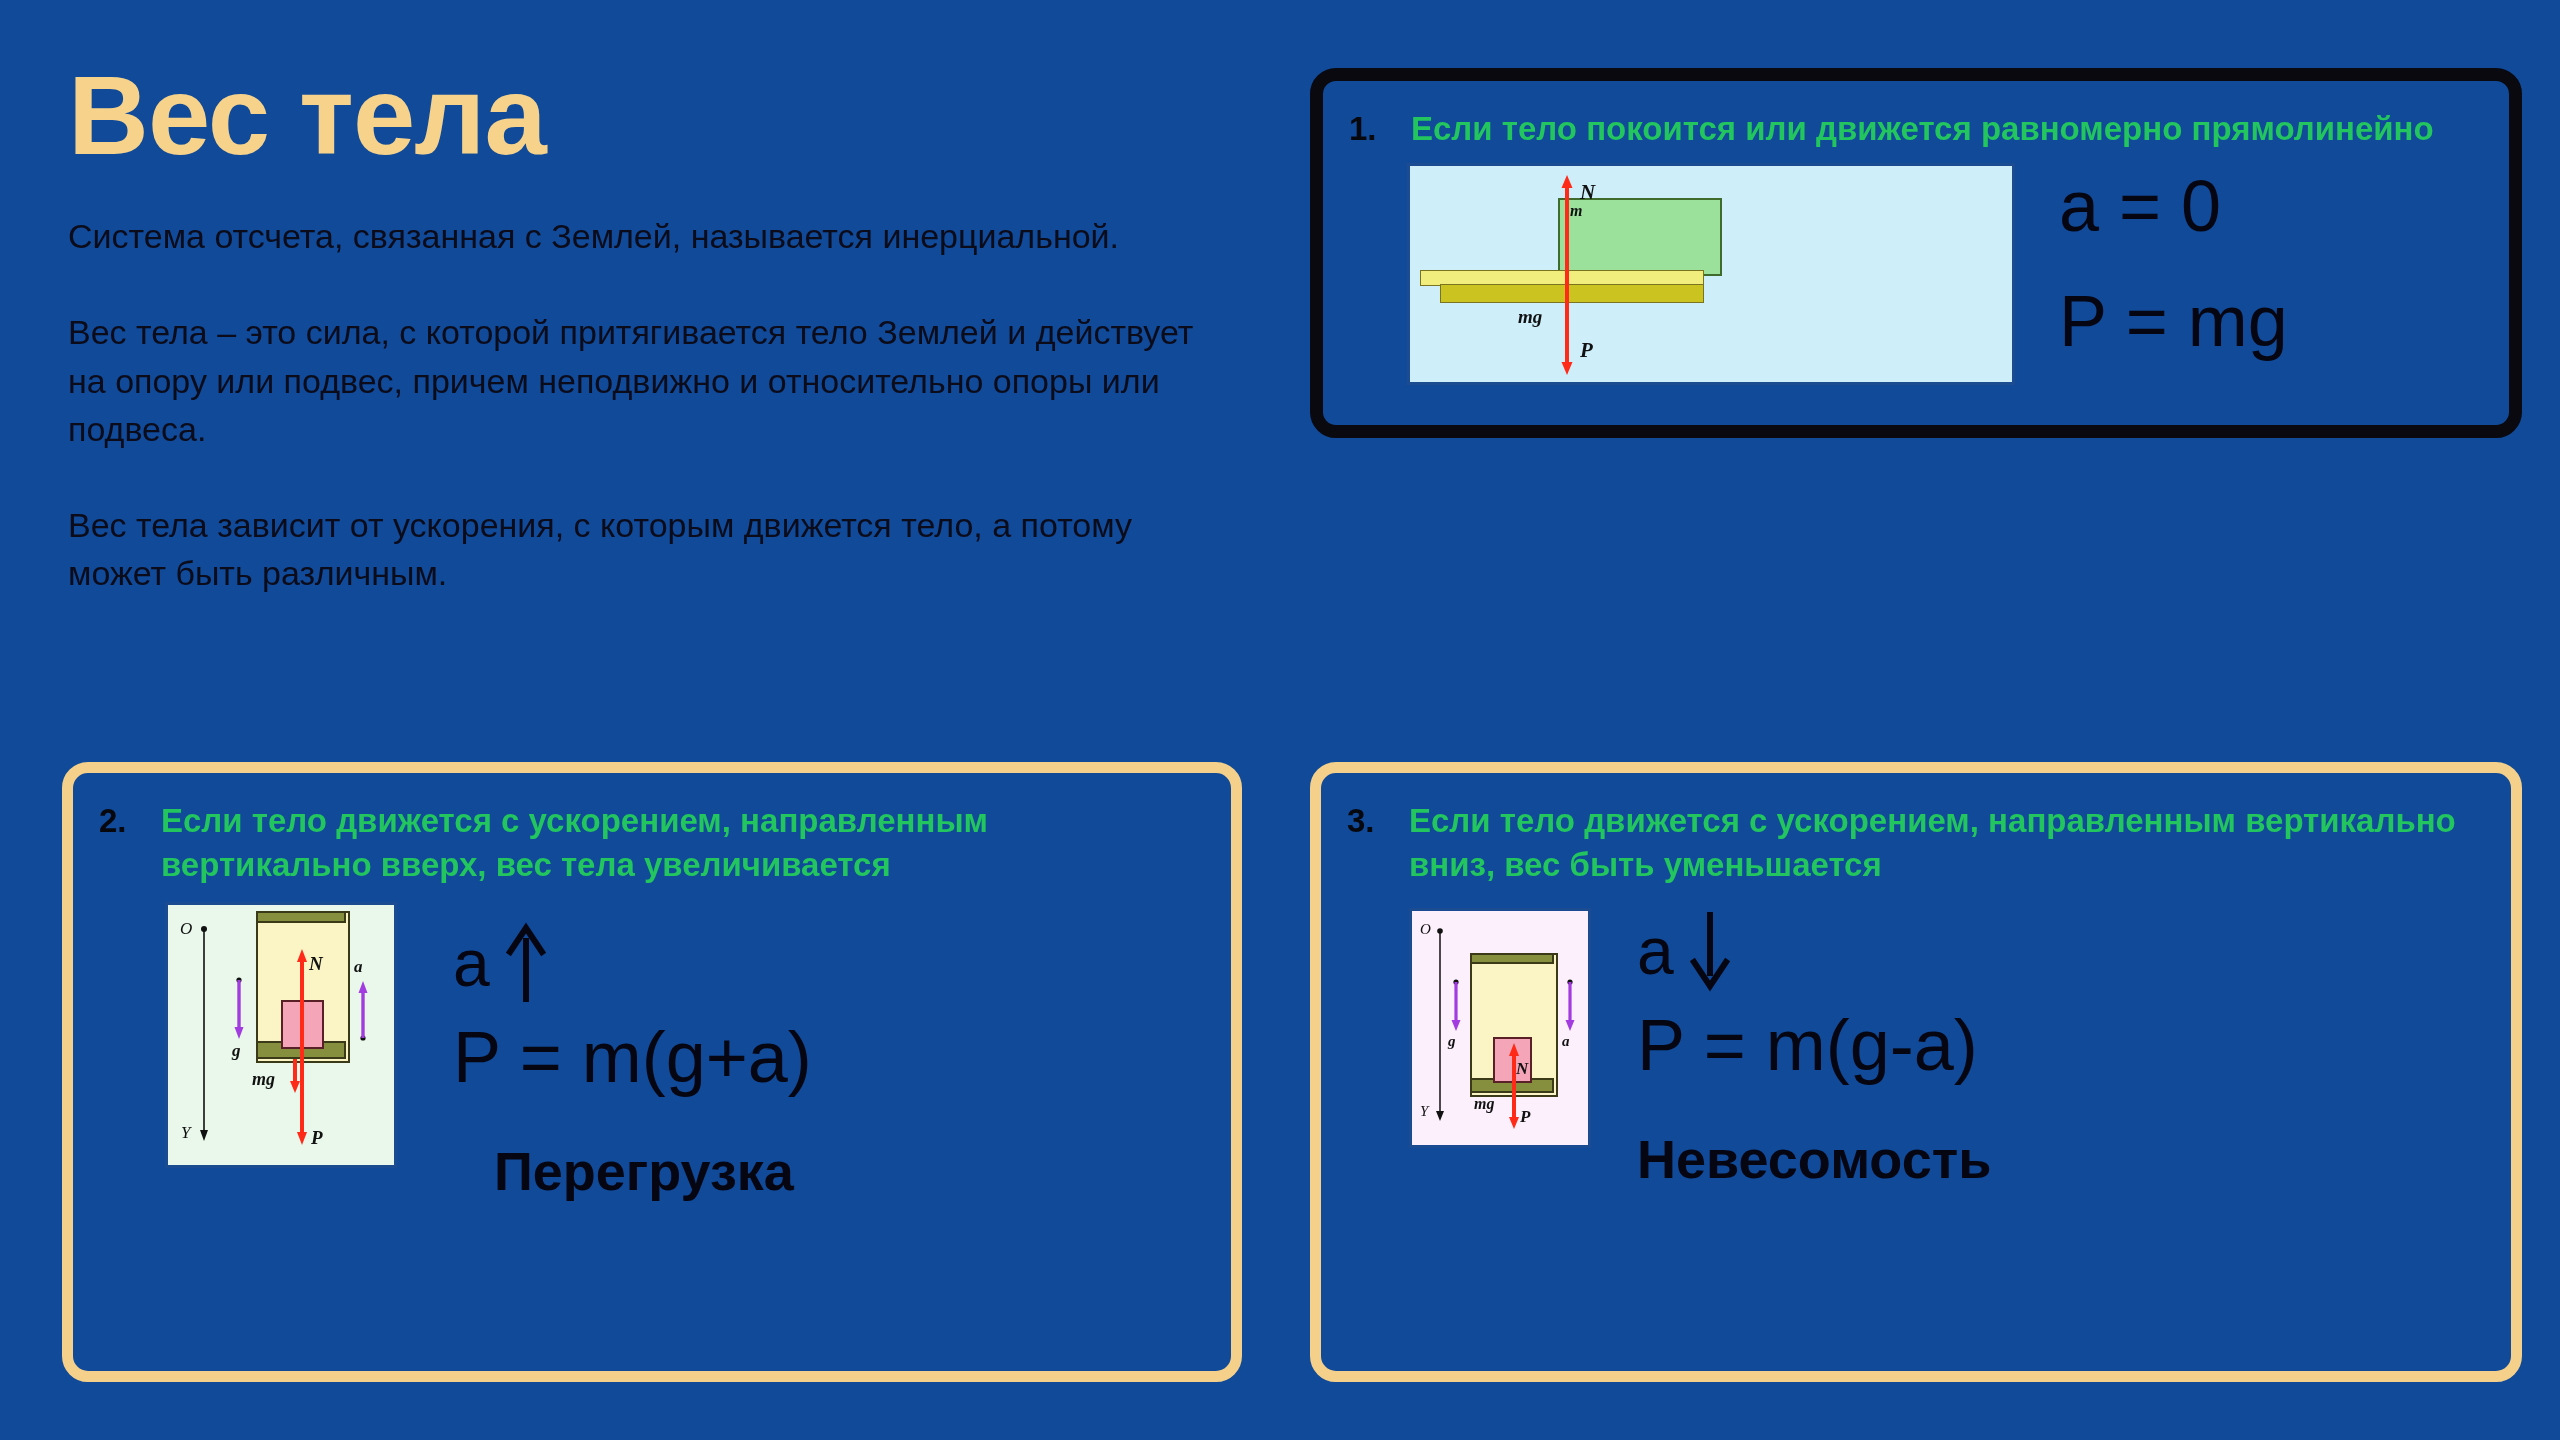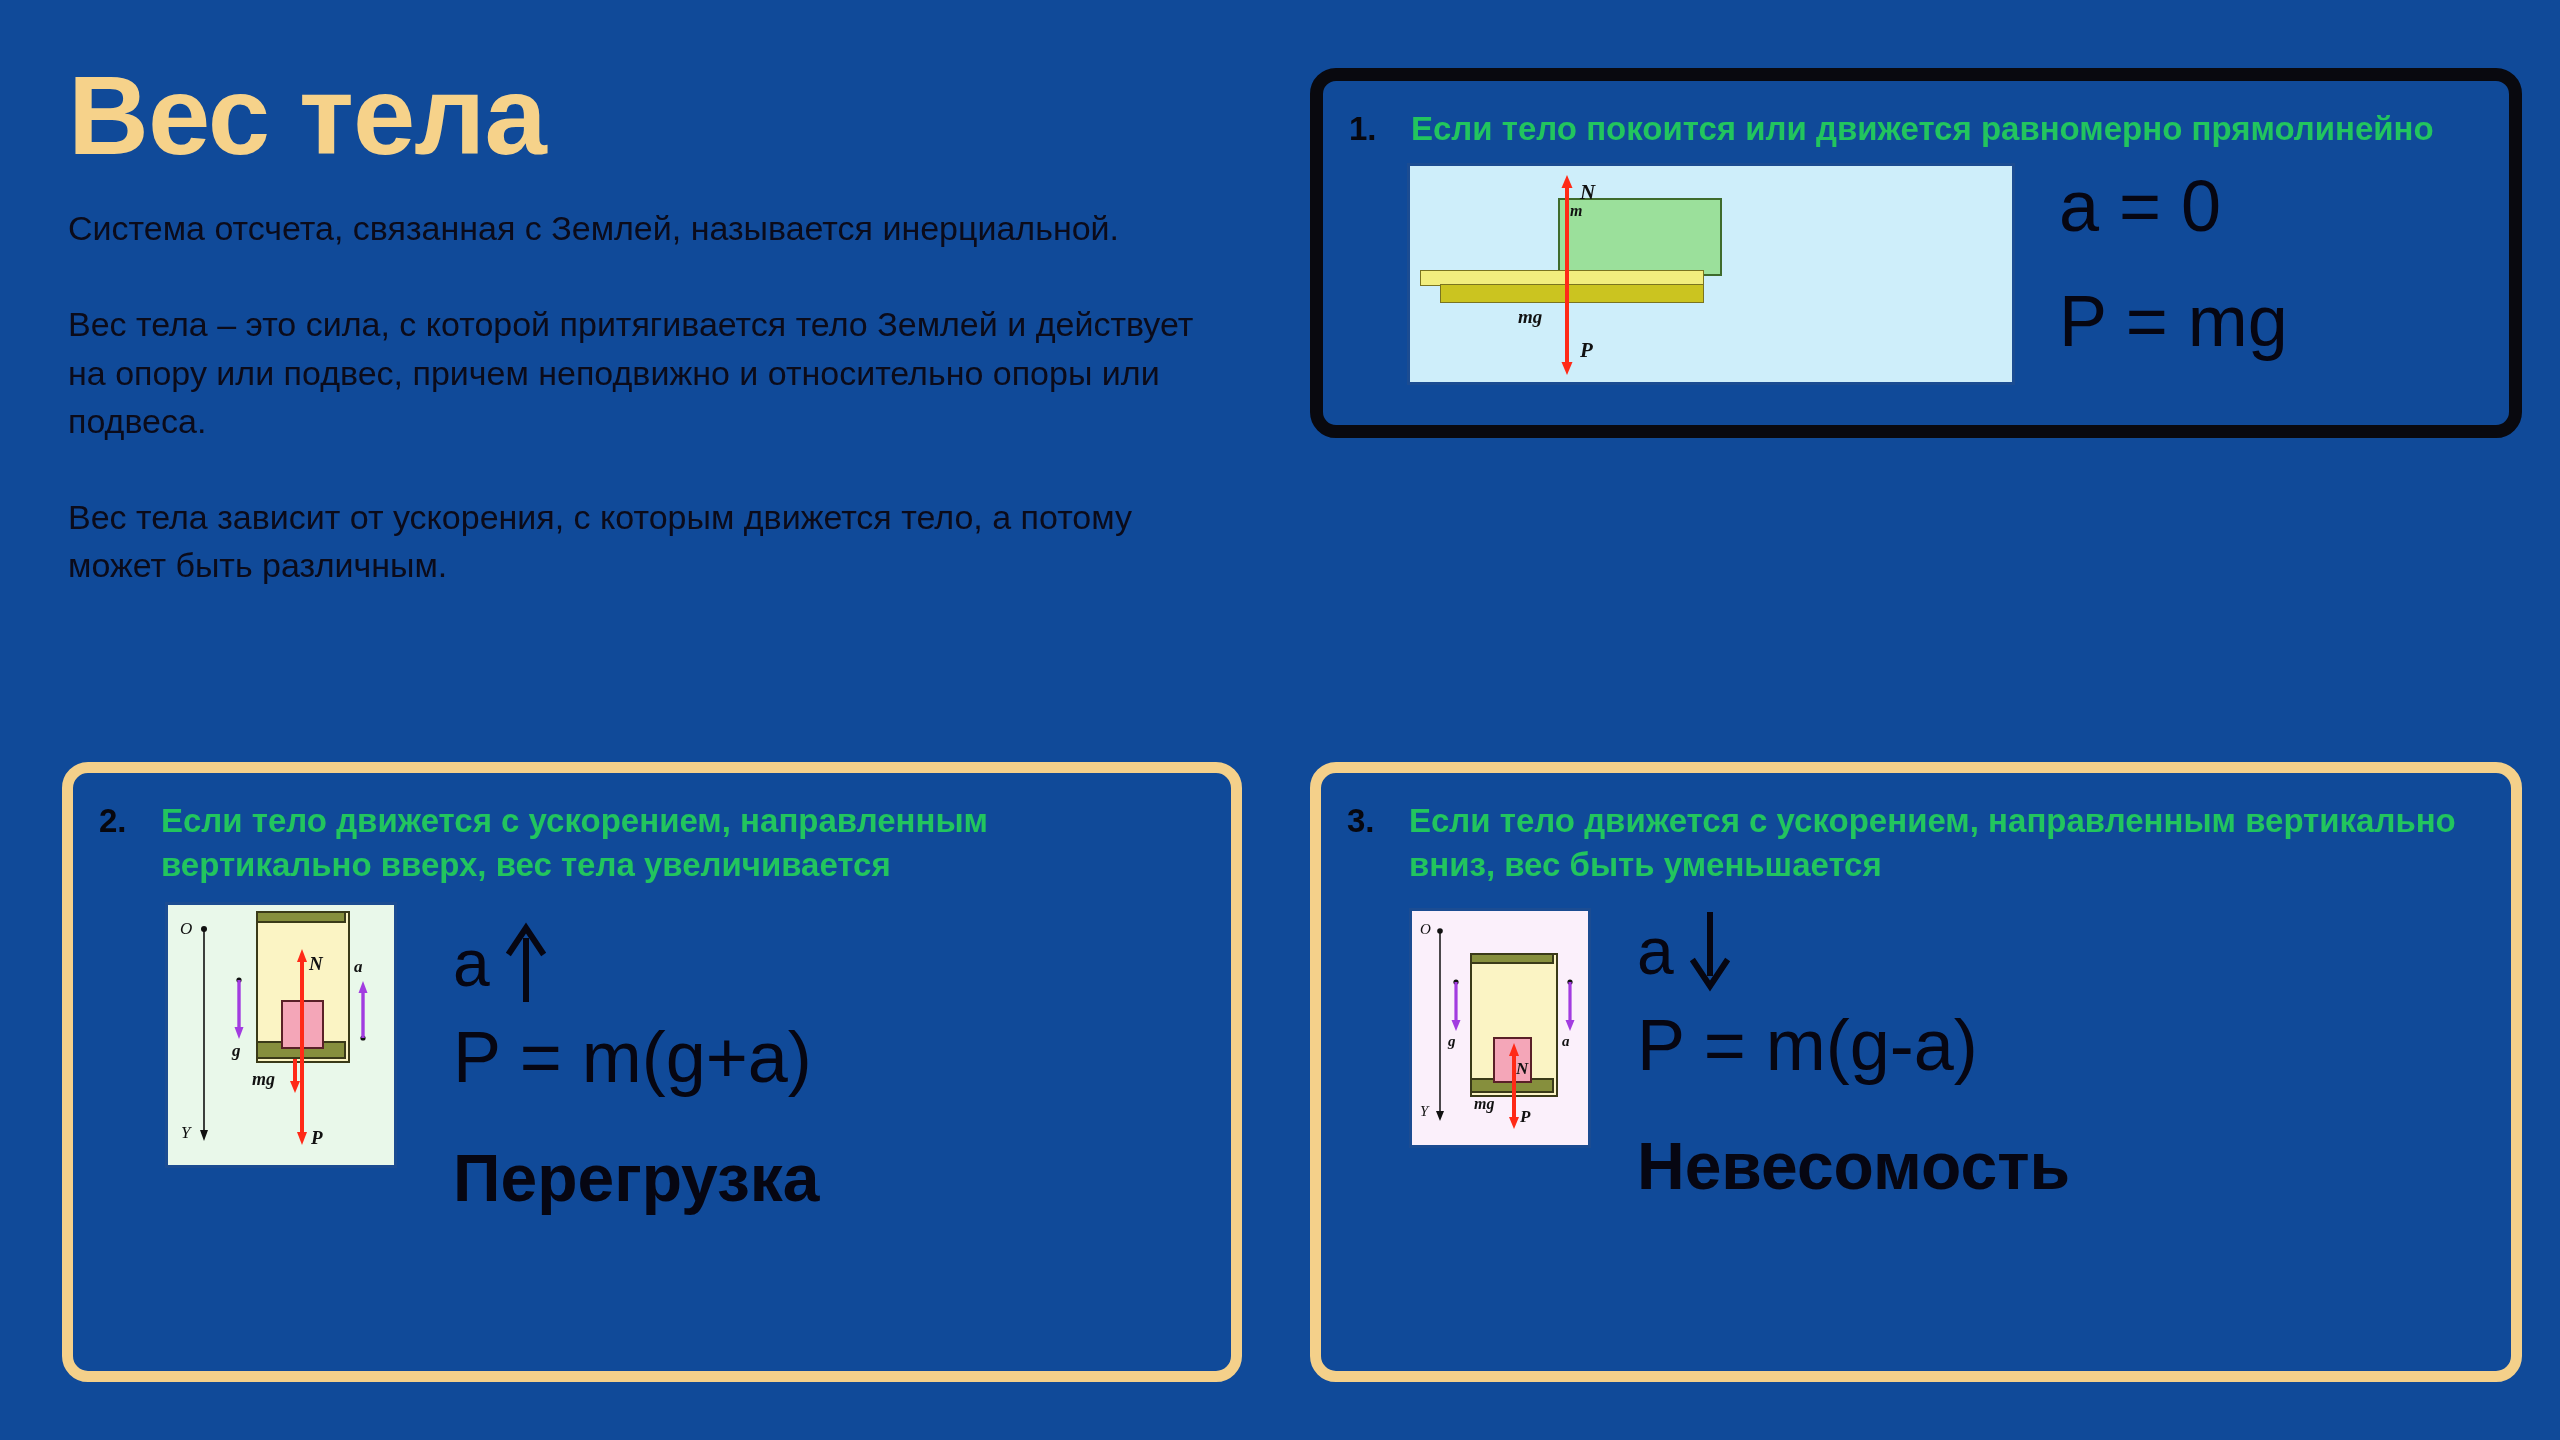--- a/index.html
+++ b/index.html
@@ -22,21 +22,21 @@
     left: 68px;
     top: 60px;
     width: 1180px;
   }
   #page-title {
     font-size: 112px;
     font-weight: bold;
     color: #F6D28A;
     line-height: 1.0;
     letter-spacing: -1px;
-    margin: 0 0 32px 0;
+    margin: 0 0 40px 0;
     white-space: nowrap;
   }
   .body-para {
     font-size: 34px;
     color: #0B0B1A;
     line-height: 1.42;
     margin: 0 0 48px 0;
     max-width: 1160px;
   }
   .body-para:last-child { margin-bottom: 0; }
@@ -119,21 +119,21 @@
   .f-accel-arrow {
     font-size: 66px;
     display: flex;
     align-items: center;
     gap: 14px;
     margin-bottom: 16px;
   }
   .arrow-svg { display: block; }
   .f-big { font-size: 72px; }
   .f-term {
-    font-size: 66px;
+    font-size: 54px;
     font-weight: bold;
     margin-top: 44px;
     text-align: right;
   }
   #panel-2 .f-term { padding-right: 18px; }
   #panel-3 .f-term { padding-right: 26px; }
 
   
   .dg { position: absolute; }
   .vec-label {

